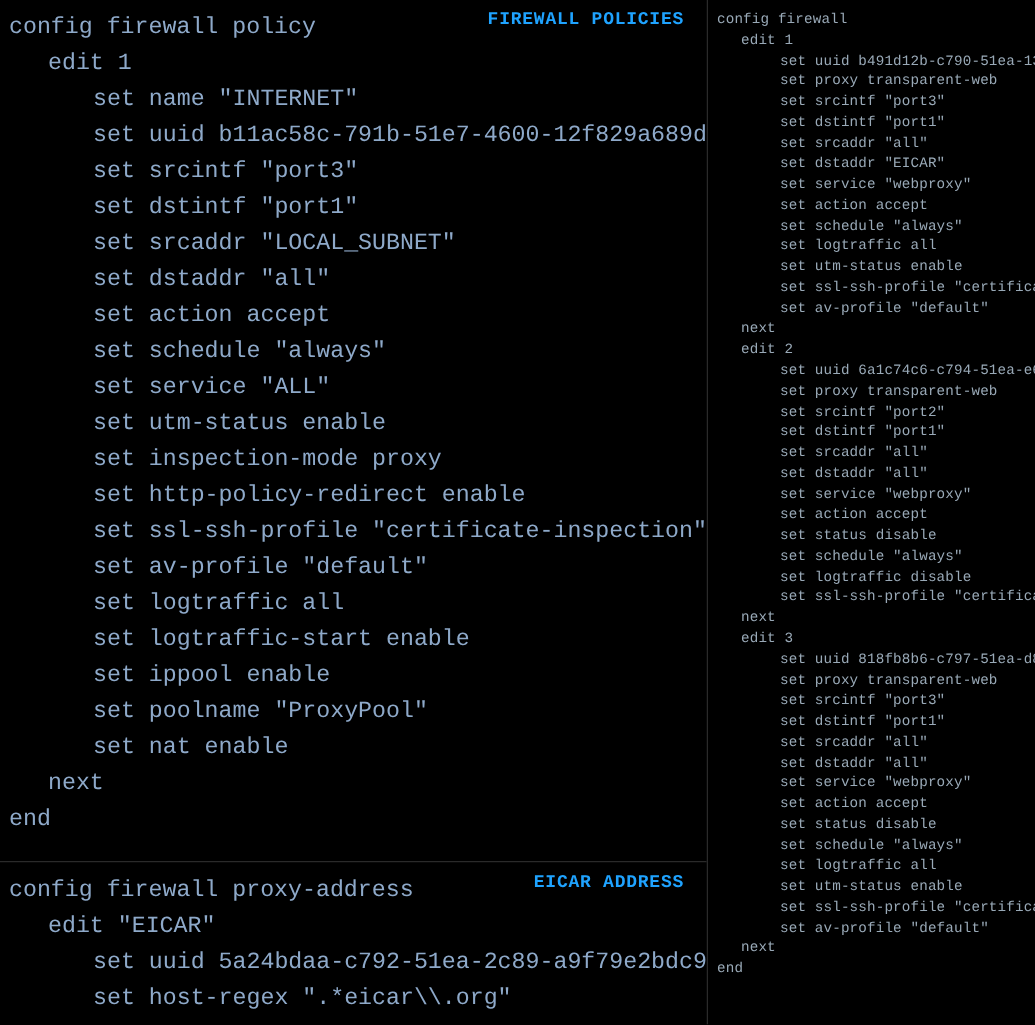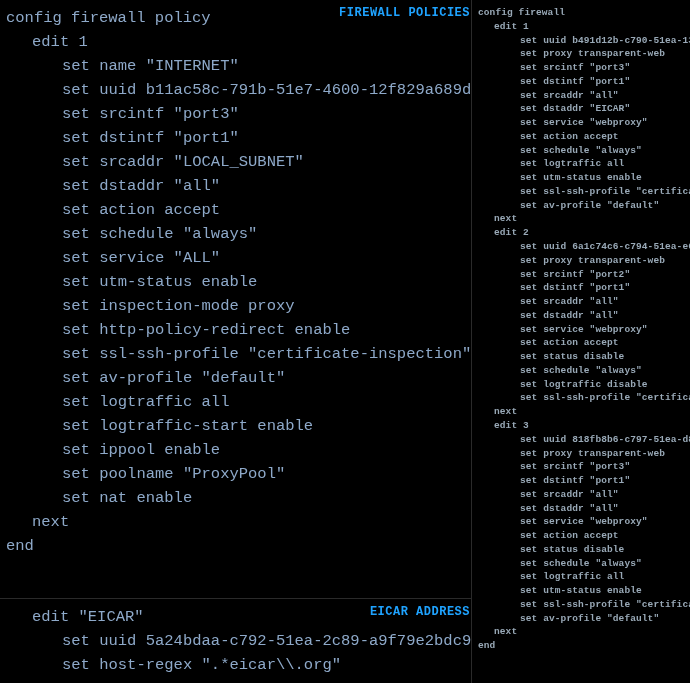--- a/index.html
+++ b/index.html
@@ -3,41 +3,41 @@
 <meta charset="utf-8">
 <style>
   * { margin: 0; padding: 0; box-sizing: border-box; }
   html, body { width: 690px; height: 683px; background: #000; font-family: 'Courier New', monospace; overflow: hidden; }
   .container { display: flex; width: 100%; height: 100%; }
   .left-col { width: 472px; display: flex; flex-direction: column; border-right: 1px solid #2a2a2a; }
   .right-col { width: 218px; overflow: hidden; }
   .panel { position: relative; background: #000; padding: 6px 8px 6px 4px; }
   .panel-top { flex: 1 1 auto; border-bottom: 1px solid #2a2a2a; }
   .panel-bottom { flex: 0 0 auto; }
-  .badge { position: absolute; top: 6px; right: 1px; color: #1fa3ff; font-size: 12px; font-weight: bold; letter-spacing: 0.5px; }
+  .badge { position: absolute; top: 6px; right: 15px; color: #1fa3ff; font-size: 12px; font-weight: bold; letter-spacing: 0.5px; }
   .code { color: #8ea9c9; font-size: 15.5px; line-height: 1.55; white-space: pre; font-weight: 500; }
-  .code-sm { color: #99a9b7; font-size: 9.5px; line-height: 1.45; white-space: pre; font-weight: 700; letter-spacing: 0.1px; }
+  .code-sm { color: #99a9b7; font-size: 9.5px; line-height: 1.45; white-space: pre; font-weight: 400; letter-spacing: 0.1px; }
   .line { display: block; }
   .i0 { padding-left: 2px; }
   .i1 { padding-left: 28px; }
   .i2 { padding-left: 58px; }
   .si0 { padding-left: 2px; }
   .si1 { padding-left: 18px; }
   .si2 { padding-left: 44px; }
 </style>
 </head>
 <body>
 
 <div class="container">
   <div class="left-col">
     <div class="panel panel-top">
       <div class="badge">FIREWALL POLICIES</div>
       <div class="code" id="policies-code"><span class="line i0">config firewall policy</span><span class="line i1">edit 1</span><span class="line i2">set name "INTERNET"</span><span class="line i2">set uuid b11ac58c-791b-51e7-4600-12f829a689d9</span><span class="line i2">set srcintf "port3"</span><span class="line i2">set dstintf "port1"</span><span class="line i2">set srcaddr "LOCAL_SUBNET"</span><span class="line i2">set dstaddr "all"</span><span class="line i2">set action accept</span><span class="line i2">set schedule "always"</span><span class="line i2">set service "ALL"</span><span class="line i2">set utm-status enable</span><span class="line i2">set inspection-mode proxy</span><span class="line i2">set http-policy-redirect enable</span><span class="line i2">set ssl-ssh-profile "certificate-inspection"</span><span class="line i2">set av-profile "default"</span><span class="line i2">set logtraffic all</span><span class="line i2">set logtraffic-start enable</span><span class="line i2">set ippool enable</span><span class="line i2">set poolname "ProxyPool"</span><span class="line i2">set nat enable</span><span class="line i1">next</span><span class="line i0">end</span></div>
     </div>
     <div class="panel panel-bottom">
       <div class="badge">EICAR ADDRESS</div>
-      <div class="code" id="proxy-code"><span class="line i1">edit "EICAR"</span><span class="line i2">set uuid 5a24bdaa-c792-51ea-2c89-a9f79e2bdc96</span><span class="line i2">set host-regex ".*eicar\\.org"</span></div>
+      <div class="code" id="proxy-code"><span class="line i0">config firewall proxy-address</span><span class="line i1">edit "EICAR"</span><span class="line i2">set uuid 5a24bdaa-c792-51ea-2c89-a9f79e2bdc96</span><span class="line i2">set host-regex ".*eicar\\.org"</span></div>
     </div>
   </div>
   <div class="right-col panel">
     <div class="code-sm" id="right-code"><span class="line si0">config firewall</span><span class="line si1">edit 1</span><span class="line si2">set uuid b491d12b-c790-51ea-13f9-4ad94b543abe</span><span class="line si2">set proxy transparent-web</span><span class="line si2">set srcintf "port3"</span><span class="line si2">set dstintf "port1"</span><span class="line si2">set srcaddr "all"</span><span class="line si2">set dstaddr "EICAR"</span><span class="line si2">set service "webproxy"</span><span class="line si2">set action accept</span><span class="line si2">set schedule "always"</span><span class="line si2">set logtraffic all</span><span class="line si2">set utm-status enable</span><span class="line si2">set ssl-ssh-profile "certificate-inspection"</span><span class="line si2">set av-profile "default"</span><span class="line si1">next</span><span class="line si1">edit 2</span><span class="line si2">set uuid 6a1c74c6-c794-51ea-e646-4f70ae2bc5f9</span><span class="line si2">set proxy transparent-web</span><span class="line si2">set srcintf "port2"</span><span class="line si2">set dstintf "port1"</span><span class="line si2">set srcaddr "all"</span><span class="line si2">set dstaddr "all"</span><span class="line si2">set service "webproxy"</span><span class="line si2">set action accept</span><span class="line si2">set status disable</span><span class="line si2">set schedule "always"</span><span class="line si2">set logtraffic disable</span><span class="line si2">set ssl-ssh-profile "certificate-inspection"</span><span class="line si1">next</span><span class="line si1">edit 3</span><span class="line si2">set uuid 818fb8b6-c797-51ea-d848-a7c2952ceea9</span><span class="line si2">set proxy transparent-web</span><span class="line si2">set srcintf "port3"</span><span class="line si2">set dstintf "port1"</span><span class="line si2">set srcaddr "all"</span><span class="line si2">set dstaddr "all"</span><span class="line si2">set service "webproxy"</span><span class="line si2">set action accept</span><span class="line si2">set status disable</span><span class="line si2">set schedule "always"</span><span class="line si2">set logtraffic all</span><span class="line si2">set utm-status enable</span><span class="line si2">set ssl-ssh-profile "certificate-inspection"</span><span class="line si2">set av-profile "default"</span><span class="line si1">next</span><span class="line si0">end</span></div>
   </div>
 </div>
 
 </body></html>

